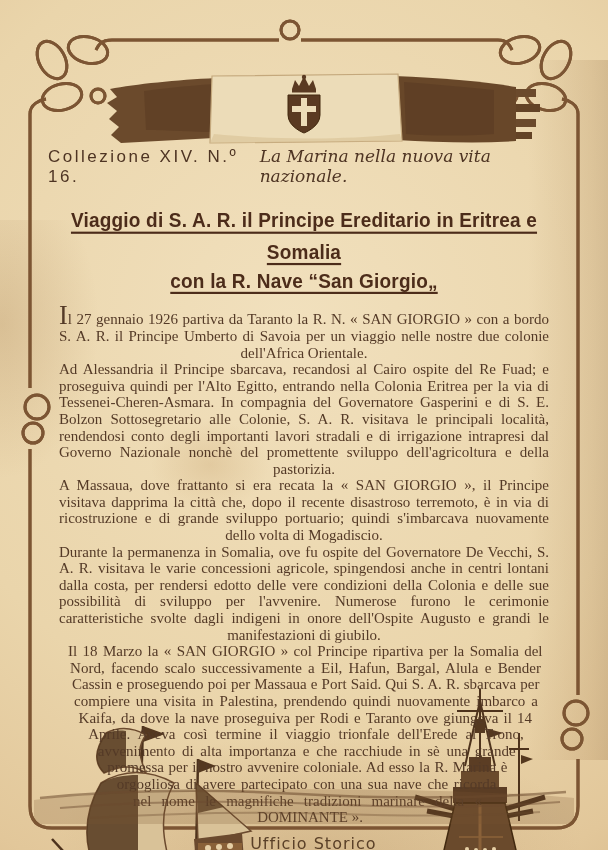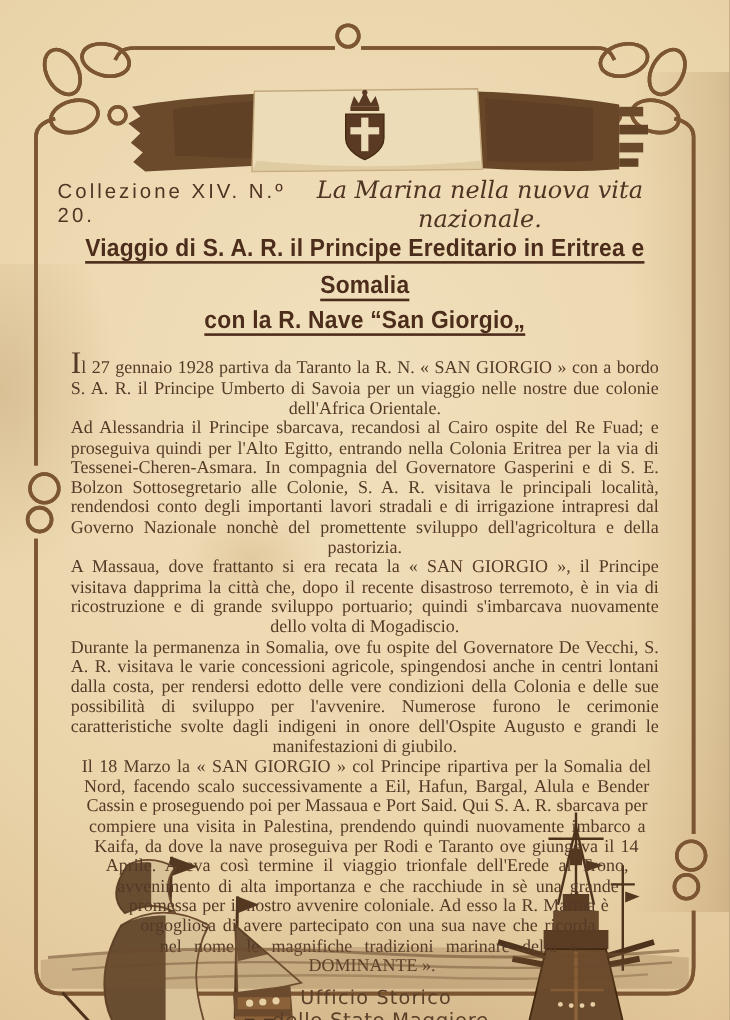--- a/index.html
+++ b/index.html
@@ -18,22 +18,22 @@
 
   .border-svg,.sea-svg,.flag-svg-wrap{position:absolute;pointer-events:none;}
   .border-svg{left:0;top:0;width:608px;height:850px;}
   .rope-base path,.rope-base circle,.rope-base ellipse{fill:none;stroke:#7c5533;stroke-width:3;}
 
   .flag-svg-wrap{left:64px;top:64px;width:480px;height:96px;}
 
   .content{position:absolute;left:46px;top:146px;width:516px;}
   .header-row{display:flex;justify-content:space-between;align-items:baseline;padding:0 2px;}
   .collection{font-family:"Liberation Sans", sans-serif;font-size:17px;letter-spacing:2.5px;color:#4e3423;}
-  .series{font-family:"DejaVu Serif", serif;font-style:italic;font-size:20px;color:#4e3423;text-align:center;}
-  .title-block{text-align:center;margin-top:0;color:#4c2c1a;}
+  .series{font-family:"DejaVu Serif", serif;font-style:italic;font-size:17px;color:#4e3423;}
+  .title-block{text-align:center;margin-top:20px;color:#4c2c1a;}
   .title-line{
     font-family:"Liberation Sans", sans-serif;font-weight:bold;font-size:19px;line-height:1.55;
     text-decoration:underline;text-decoration-thickness:2px;text-underline-offset:4px;
     letter-spacing:.2px; transform:scaleY(1.08);
   }
   .body-text{margin-top:9px;padding:0 13px;color:#543a27;font-size:15px;line-height:16.6px;}
   .para{margin:0;text-align:justify;text-align-last:center;}
   .para.lead::first-letter{font-size:175%;line-height:.9;}
   .float-ship-left{float:left;width:248px;height:298px;margin-left:-13px;
     shape-outside:polygon(0% 0%, 3% 0%, 7% 26%, 26% 52%, 56% 72%, 100% 88%, 100% 100%, 0% 100%);
@@ -106,31 +106,31 @@
         <path d="M224,31 h32 v20 c0,12 -16,18 -16,18 c0,0 -16,-6 -16,-18 Z" fill="#5a3a22" stroke="#42290f" stroke-width="1"></path>
         <rect x="237" y="34" width="6" height="28" fill="#ecdcb8"></rect>
         <rect x="228" y="42" width="24" height="6" fill="#ecdcb8"></rect>
       </g>
     </svg>
   </div>
 
   <div class="content">
 
     <div class="header-row">
-      <span class="collection">Collezione XIV. N.º 20.</span>
+      <span class="collection">Collezione XIV. N.º 16.</span>
       <span class="series">La Marina nella nuova vita nazionale.</span>
     </div>
 
     <div class="title-block">
       <div class="title-line">Viaggio di S. A. R. il Principe Ereditario in Eritrea e Somalia</div>
       <div class="title-line">con la R. Nave “San Giorgio„</div>
     </div>
 
     <div class="body-text">
-      <p class="para lead">Il 27 gennaio 1928 partiva da Taranto la R. N. « SAN GIORGIO » con a bordo S. A. R. il Principe Umberto di Savoia per un viaggio nelle nostre due colonie dell'Africa Orientale.</p>
+      <p class="para lead">Il 27 gennaio 1926 partiva da Taranto la R. N. « SAN GIORGIO » con a bordo S. A. R. il Principe Umberto di Savoia per un viaggio nelle nostre due colonie dell'Africa Orientale.</p>
       <p class="para">Ad Alessandria il Principe sbarcava, recandosi al Cairo ospite del Re Fuad; e proseguiva quindi per l'Alto Egitto, entrando nella Colonia Eritrea per la via di Tessenei-Cheren-Asmara. In compagnia del Governatore Gasperini e di S. E. Bolzon Sottosegretario alle Colonie, S. A. R. visitava le principali località, rendendosi conto degli importanti lavori stradali e di irrigazione intrapresi dal Governo Nazionale nonchè del promettente sviluppo dell'agricoltura e della pastorizia.</p>
       <p class="para">A Massaua, dove frattanto si era recata la « SAN GIORGIO », il Principe visitava dapprima la città che, dopo il recente disastroso terremoto, è in via di ricostruzione e di grande sviluppo portuario; quindi s'imbarcava nuovamente dello volta di Mogadiscio.</p>
       <p class="para">Durante la permanenza in Somalia, ove fu ospite del Governatore De Vecchi, S. A. R. visitava le varie concessioni agricole, spingendosi anche in centri lontani dalla costa, per rendersi edotto delle vere condizioni della Colonia e delle sue possibilità di sviluppo per l'avvenire. Numerose furono le cerimonie caratteristiche svolte dagli indigeni in onore dell'Ospite Augusto e grandi le manifestazioni di giubilo.</p>
 
       <div class="float-ship-left">
         <svg viewBox="0 0 230 250" width="230" height="250">
           <g stroke="#4d321c" stroke-width="2.5" fill="none">
             <line x1="97" y1="35" x2="92" y2="195"></line>
             <line x1="152" y1="68" x2="150" y2="170"></line>
             <line x1="40" y1="185" x2="6" y2="148"></line>

